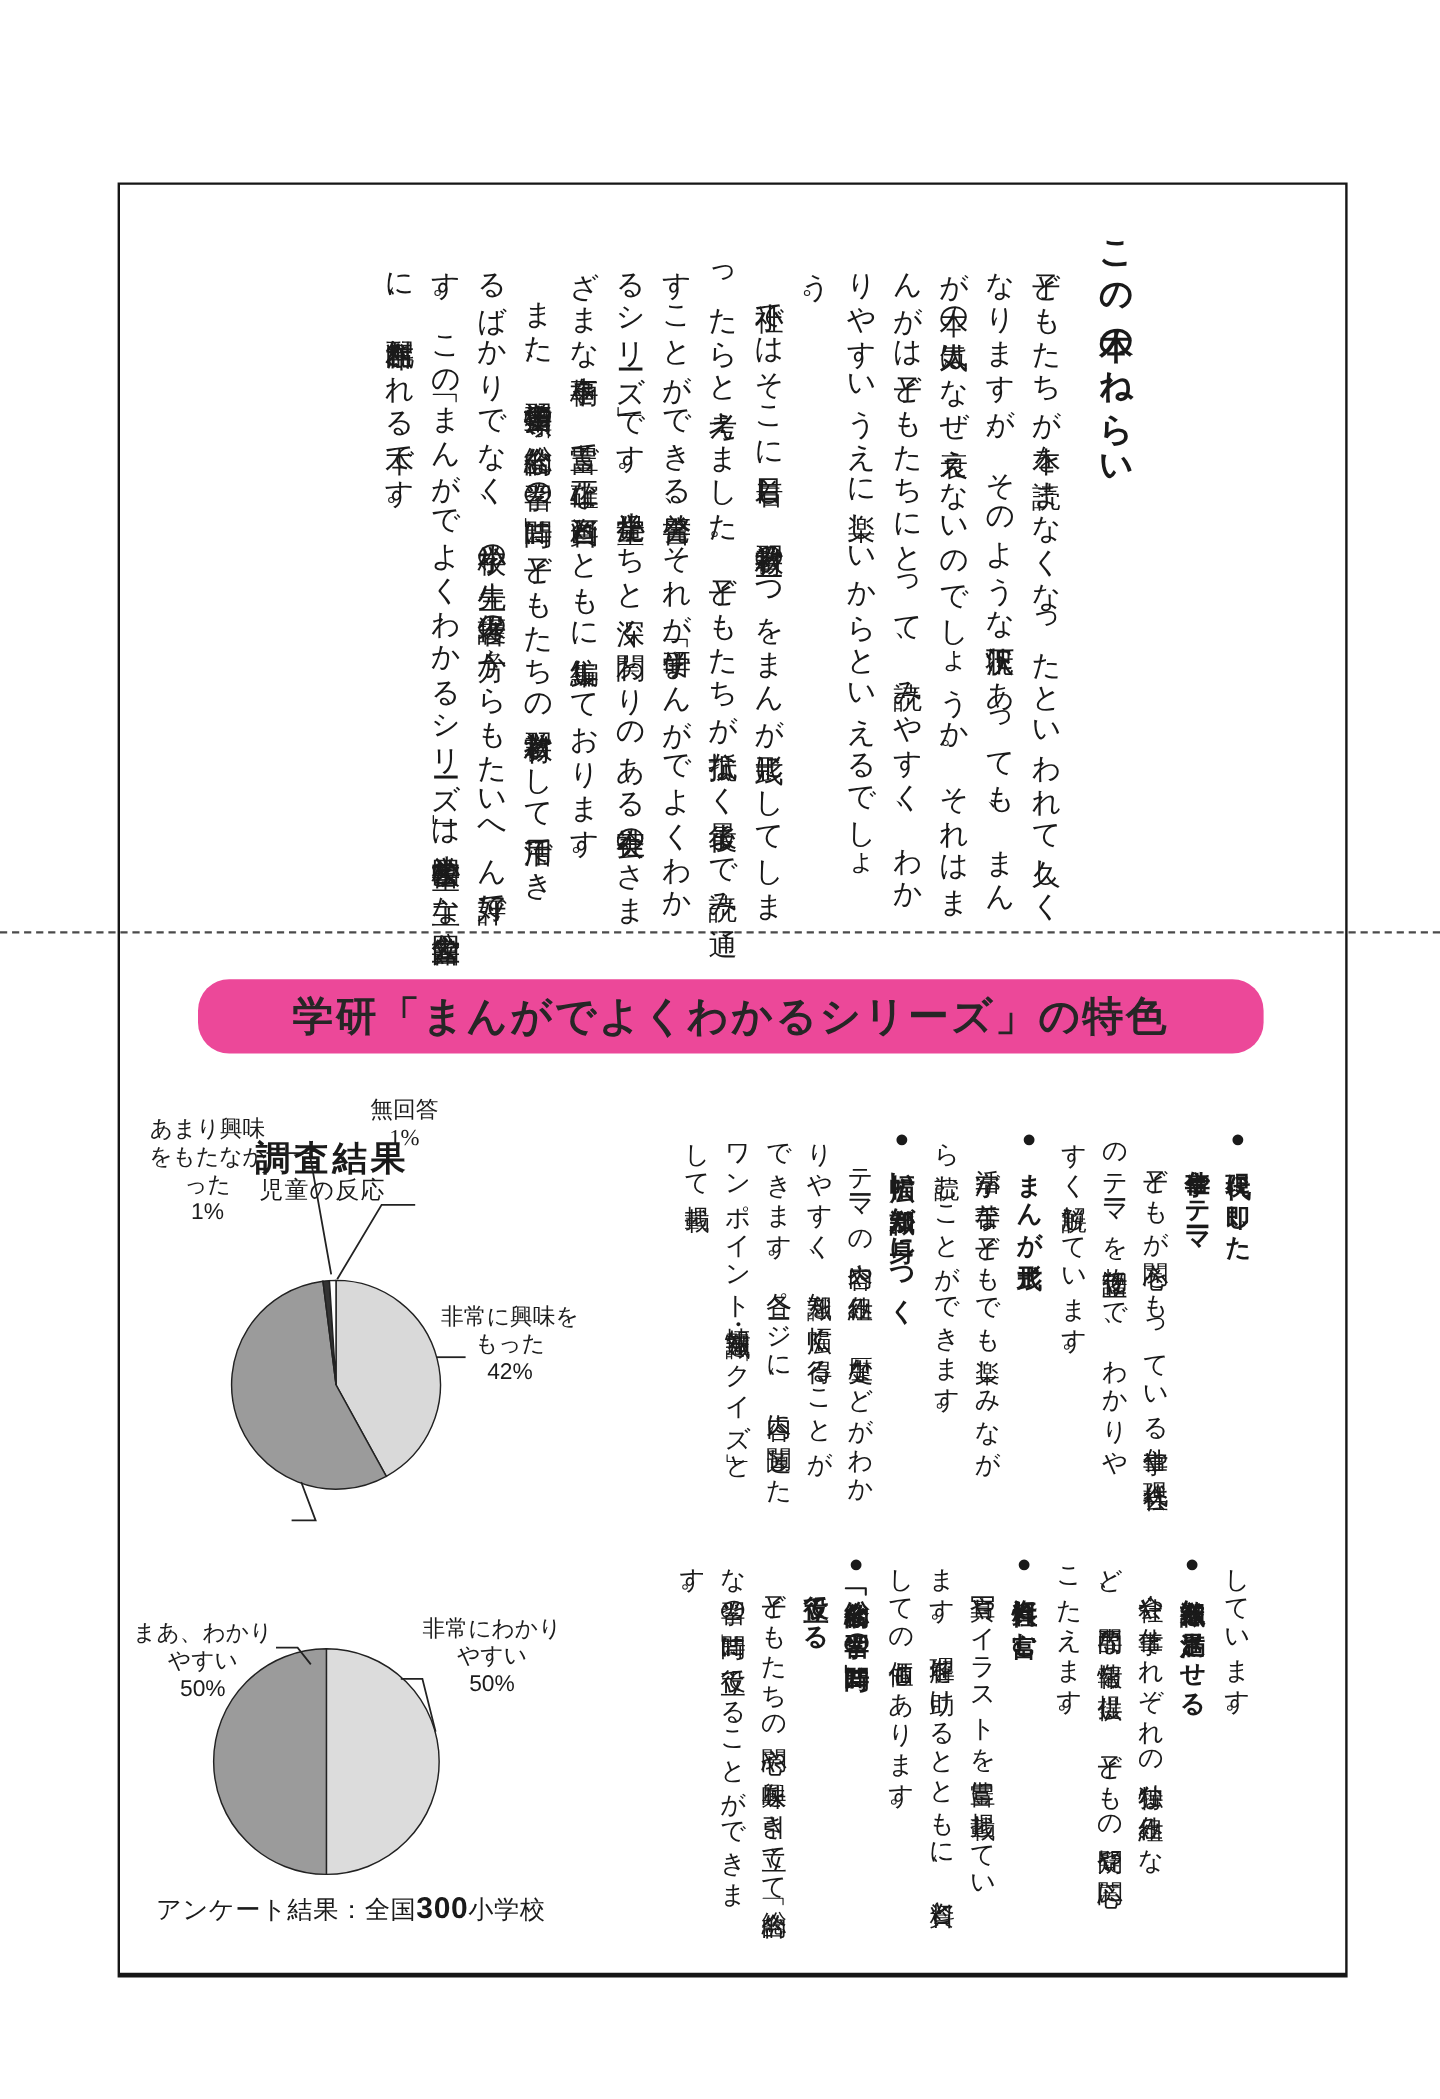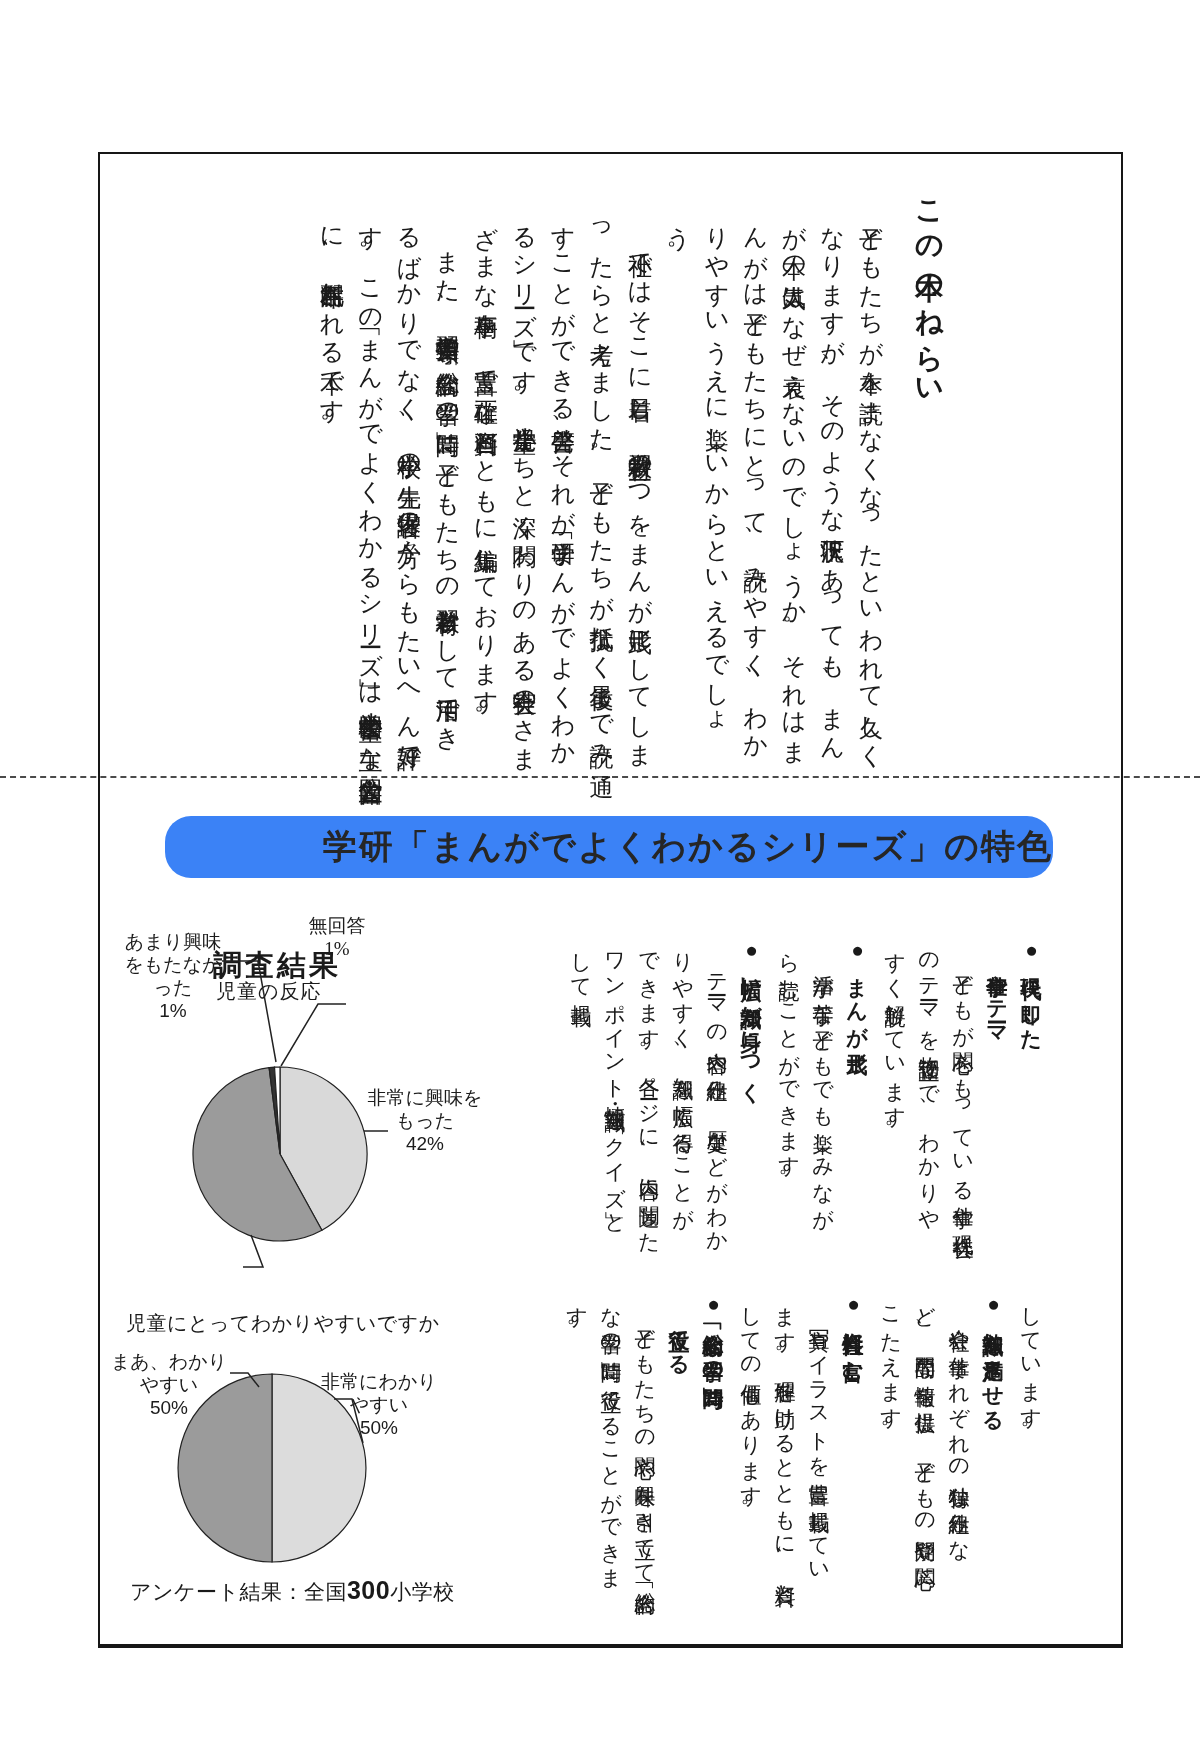--- a/index.html
+++ b/index.html
@@ -12,22 +12,22 @@
 
   
   .aim-title{position:absolute;left:891px;top:182px;writing-mode:vertical-rl;
          font-size:28px;letter-spacing:3px;}
   .aim-text{position:absolute;right:310px;top:210px;height:556px;writing-mode:vertical-rl;
          font-size:24px;line-height:38.5px;letter-spacing:1.1px;}
   .aim-text p{margin:0;}
   .aim-text p.indent{text-indent:1em;}
 
   
-  .banner{position:absolute;left:165px;top:816px;width:888px;height:62px;background:#3b82f6;
-         border-radius:26px;display:flex;align-items:center;justify-content:flex-end;}
+  .banner{position:absolute;left:165px;top:816px;width:888px;height:62px;background:#ec4899;
+         border-radius:26px;display:flex;align-items:center;justify-content:center;}
   .banner-label{font-family:"Liberation Sans","DejaVu Sans",sans-serif;font-weight:bold;
          font-size:34px;letter-spacing:2px;color:#262626;}
 
   
   .v-features{position:absolute;writing-mode:vertical-rl;font-size:21px;line-height:34px;
          letter-spacing:1.3px;}
   #features-top{right:152px;top:938px;height:306px;}
   #features-bottom{right:152px;top:1292px;height:306px;}
   .feature{margin:0;}
   .feature + .feature{margin-block-start:4px;}
@@ -47,21 +47,21 @@
   .pie-svg{position:absolute;}
   #pie1{left:180px;top:1054px;width:200px;height:200px;}
   #pie2{left:172px;top:1368px;width:200px;height:200px;}
   .pie-label{position:absolute;font-family:"Liberation Sans","DejaVu Sans",sans-serif;
          font-size:19px;line-height:23px;text-align:center;color:#1c1c1c;}
   #lbl-p1-noanswer{left:300px;top:914px;width:74px;font-family:Liberation Serif, serif;}
   #lbl-p1-notmuch{left:120px;top:930px;width:106px;}
   #lbl-p1-very{left:366px;top:1086px;width:118px;text-align:center;}
   #lbl-p1-somewhat{left:114px;top:1240px;width:126px;}
   #lbl-p2-fairly{left:108px;top:1350px;width:122px;}
-  #lbl-p2-very{left:319px;top:1346px;width:120px;margin-top:24px;}
+  #lbl-p2-very{left:350px;top:1346px;width:120px;}
   .overlay{position:absolute;left:0;top:0;width:1200px;height:1749px;pointer-events:none;}
   .survey-footnote{position:absolute;left:130px;top:1576px;
          font-family:"Liberation Sans","DejaVu Sans",sans-serif;font-size:21px;letter-spacing:0.5px;}
   .survey-footnote .num{font-weight:bold;font-size:25px;}
 </style>
 </head>
 <body>
 
 <div class="page">
   <div class="frame"></div>
@@ -127,21 +127,20 @@
   </div>
   <div id="lbl-p1-notmuch" class="pie-label">
     <span>あまり興味をもたなかった</span><br>
     <span class="pct"><span>1</span><span>%</span></span>
   </div>
   <div id="lbl-p1-very" class="pie-label">
     <span>非常に興味をもった</span><br>
     <span class="pct"><span>42</span><span>%</span></span>
   </div>
 
-  <div class="chart2-title">児童にとってわかりやすいですか</div>
   <svg id="pie2" class="pie-svg" viewBox="0 0 200 200">
       <path d="M 100 100 L 100.00 6.00 A 94 94 0 0 1 100.00 194.00 Z" fill="#dcdcdc" stroke="#222" stroke-width="1.2"></path>
       <path d="M 100 100 L 100.00 194.00 A 94 94 0 0 1 100.00 6.00 Z" fill="#9b9b9b" stroke="#222" stroke-width="1.2"></path>
     </svg>
 
   <div id="lbl-p2-fairly" class="pie-label">
     <span>まあ、わかりやすい</span><br>
     <span class="pct"><span>50</span><span>%</span></span>
   </div>
   <div id="lbl-p2-very" class="pie-label">

